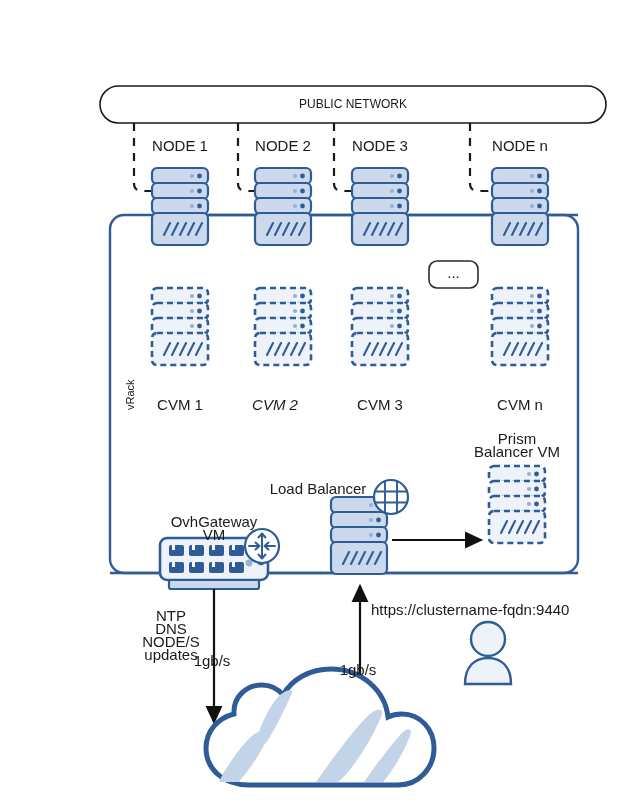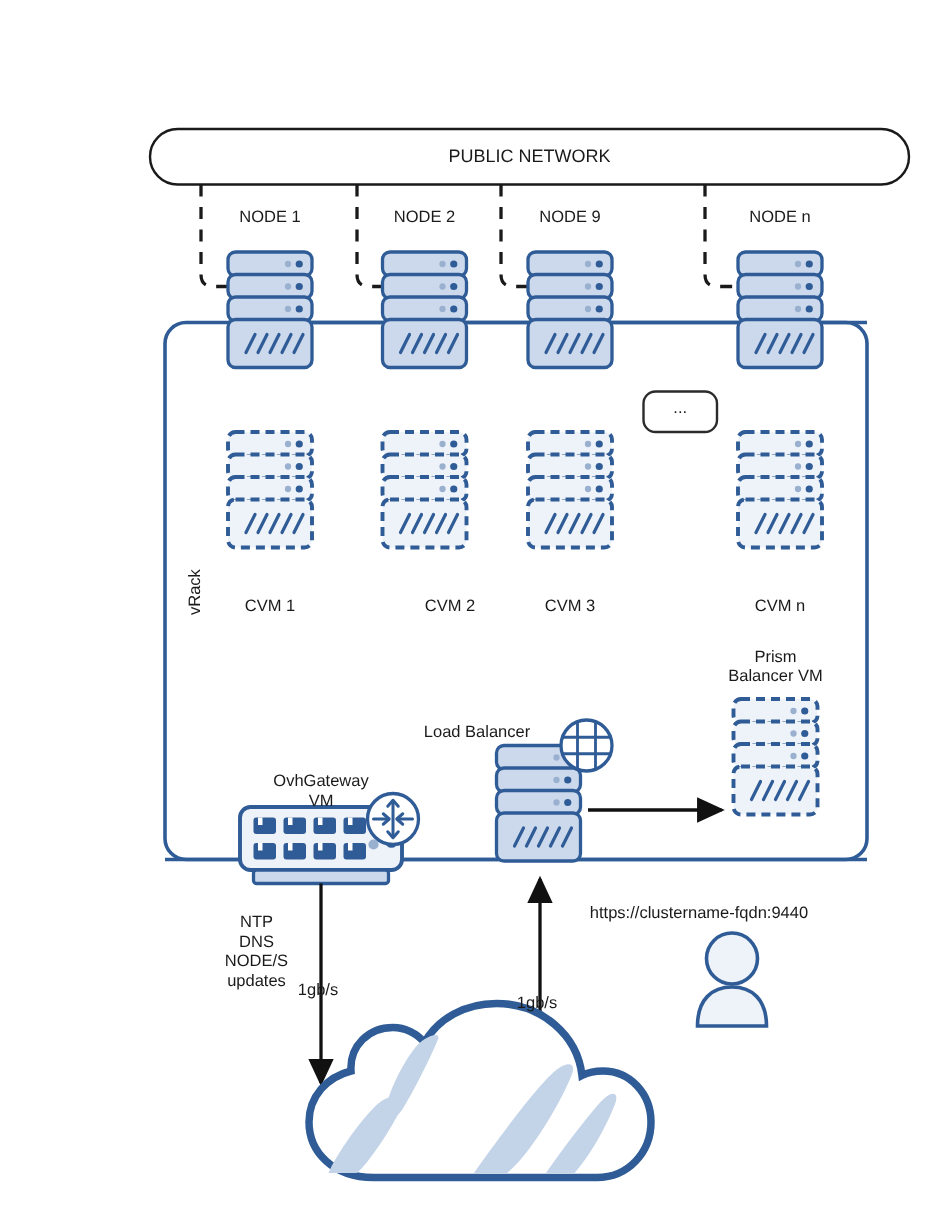--- a/index.html
+++ b/index.html
@@ -1,20 +1,20 @@
 <!DOCTYPE html>
 <html><head>
 <meta charset="utf-8">
 <style>
   html,body{margin:0;padding:0;background:#ffffff;}
   body{width:620px;height:809px;position:relative;overflow:hidden;
        font-family:"Liberation Sans","DejaVu Sans",sans-serif;color:#000;}
   #stage{position:absolute;inset:0;width:620px;height:809px;}
   #svgroot{position:absolute;left:0;top:0;}
-  .lbl{position:absolute;font-size:11px;line-height:13px;text-align:center;
+  .lbl{position:absolute;font-size:15px;line-height:13px;text-align:center;
        color:#1a1a1a;white-space:pre;user-select:none;}
   .lbl.b{font-size:12px;}
   .vr{position:absolute;font-size:11px;color:#1a1a1a;
       transform:rotate(-90deg);transform-origin:0 0;white-space:nowrap;}
 </style>
 </head>
 <body>
 
 <div id="stage">
 
@@ -214,25 +214,25 @@
   </g>
 
 </svg>
 
 <div class="lbl b" style="left:100px;top:98px;width:506px;">PUBLIC NETWORK</div>
 
 <div class="vr" style="left:124px;top:410px;">vRack</div>
 
 <div class="lbl" style="left:130px;top:139px;width:100px;">NODE 1</div>
 <div class="lbl" style="left:233px;top:139px;width:100px;">NODE 2</div>
-<div class="lbl" style="left:330px;top:139px;width:100px;">NODE 9</div>
+<div class="lbl" style="left:330px;top:139px;width:100px;">NODE 3</div>
 <div class="lbl" style="left:470px;top:139px;width:100px;">NODE n</div>
 
 <div class="lbl" style="left:130px;top:398px;width:100px;">CVM 1</div>
-<div class="lbl" style="left:250px;top:398px;width:100px;">CVM 2</div>
+<div class="lbl" style="left:225px;top:398px;width:100px;font-style:italic;">CVM 2</div>
 <div class="lbl" style="left:330px;top:398px;width:100px;text-align:center;">CVM 3</div>
 <div class="lbl" style="left:470px;top:398px;width:100px;">CVM n</div>
 
 <div class="lbl" style="left:429px;top:266px;width:49px;">...</div>
 
 <div class="lbl" style="left:467px;top:432px;width:100px;">Prism
 Balancer VM</div>
 
 <div class="lbl" style="left:268px;top:482px;width:100px;">Load Balancer</div>
 

